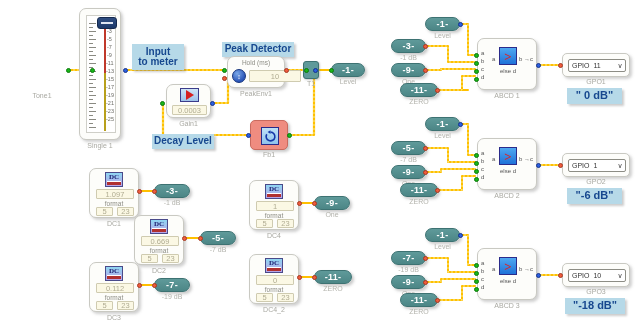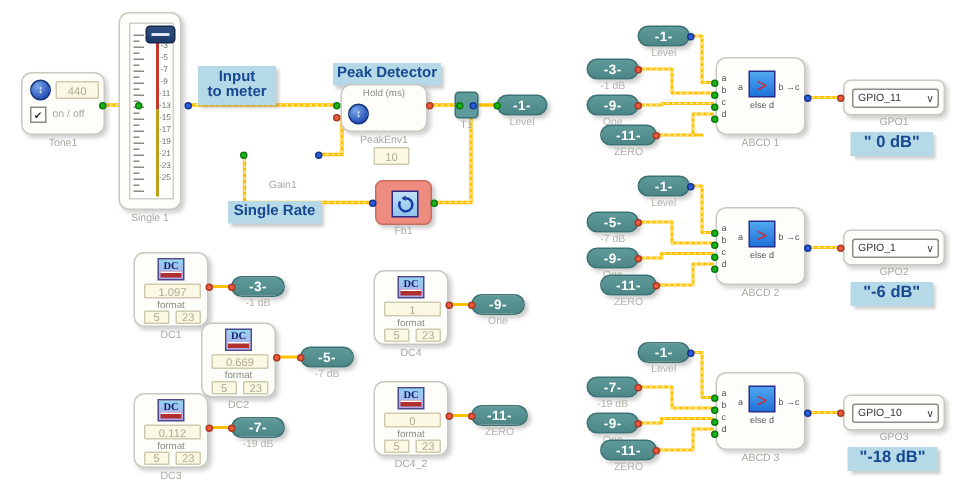--- a/index.html
+++ b/index.html
@@ -215,26 +215,20 @@
       <path d="M437,190 L462,190 L462,176 L475,176"></path>
       <path d="M537,165 L560,165"></path>
       <path d="M460,235 L468,235 L468,265 L475,265"></path>
       <path d="M425,258 L448,258 L448,272 L475,272"></path>
       <path d="M425,282 L441,282 L441,279 L475,279"></path>
       <path d="M437,300 L462,300 L462,286 L475,286"></path>
       <path d="M537,275 L560,275"></path>
     </g>
   </svg>
 
-  <div class="card" style="left:14px;top:48px;width:56px;height:42px;">
-    <div class="knob" style="left:5px;top:4px;width:14px;height:14px;">↕</div>
-    <div class="field" style="left:22px;top:5px;width:29px;height:12px;">440</div>
-    <div class="chk" style="left:5px;top:22px;width:11px;height:11px;">✔</div>
-    <div class="abs" style="left:20px;top:24px;font-size:7px;color:#a9a9a2;">on / off</div>
-  </div>
   <div class="cardlabel" style="left:14px;top:92px;width:56px;">Tone1</div>
   <div class="port green" style="left:66px;top:67.5px;"></div>
 
   <div class="meterbody" style="left:79px;top:8px;width:42px;height:132px;">
     <div class="meterinner" style="left:6px;top:6px;width:30px;height:118px;"></div>
 
     <div>
       <div class="tick" style="left:9px;top:14px;width:7px;"></div>
       <div class="tick" style="left:9px;top:18px;width:4px;"></div>
       <div class="tick" style="left:9px;top:22px;width:7px;"></div>
@@ -294,31 +288,37 @@
   <div class="note" style="left:222px;top:42px;width:72px;height:15px;font-size:10px;">
     <span>Peak Detector</span>
   </div>
 
   <div class="note" style="left:132px;top:44px;width:52px;height:26px;font-size:10px;flex-direction:column;">
     <span>Input</span>
     <span>to meter</span>
   </div>
 
   <div class="note" style="left:152px;top:134px;width:62px;height:15px;font-size:10px;">
-    <span>Single Rate</span>
-  </div>
-
+    <span>Decay Level</span>
+  </div>
+
+  <div class="card" style="left:166px;top:84px;width:45px;height:34px;">
+    <div class="gainicon" style="left:13px;top:3px;width:19px;height:14px;">
+      <div class="gaintri"></div>
+    </div>
+    <div class="field" style="left:5px;top:20px;width:35px;height:10px;">0.0003</div>
+  </div>
   <div class="cardlabel" style="left:166px;top:120px;width:45px;">Gain1</div>
   <div class="port green" style="left:160px;top:100.5px;"></div>
   <div class="port blue" style="left:210px;top:100.5px;"></div>
 
   <div class="card" style="left:227px;top:56px;width:58px;height:32px;">
     <div class="statictext" style="top:2px;">Hold (ms)</div>
     <div class="knob" style="left:4px;top:12px;width:14px;height:14px;">↕</div>
-    <div class="field" style="left:21px;top:13px;width:24px;height:12px;margin-top:28px;">10</div>
+    <div class="field" style="left:21px;top:13px;width:52px;height:12px;">10</div>
   </div>
   <div class="cardlabel" style="left:227px;top:90px;width:58px;">PeakEnv1</div>
   <div class="port green" style="left:222px;top:67.5px;"></div>
   <div class="port red" style="left:222px;top:75.5px;"></div>
   <div class="port red" style="left:284px;top:67.5px;"></div>
 
   <div class="tnode" style="left:303px;top:61px;width:16px;height:18px;"></div>
   <div class="cardlabel" style="left:303px;top:80px;width:16px;">T1</div>
   <div class="port green" style="left:304px;top:67.5px;"></div>
   <div class="port blue" style="left:313px;top:67.5px;"></div>

